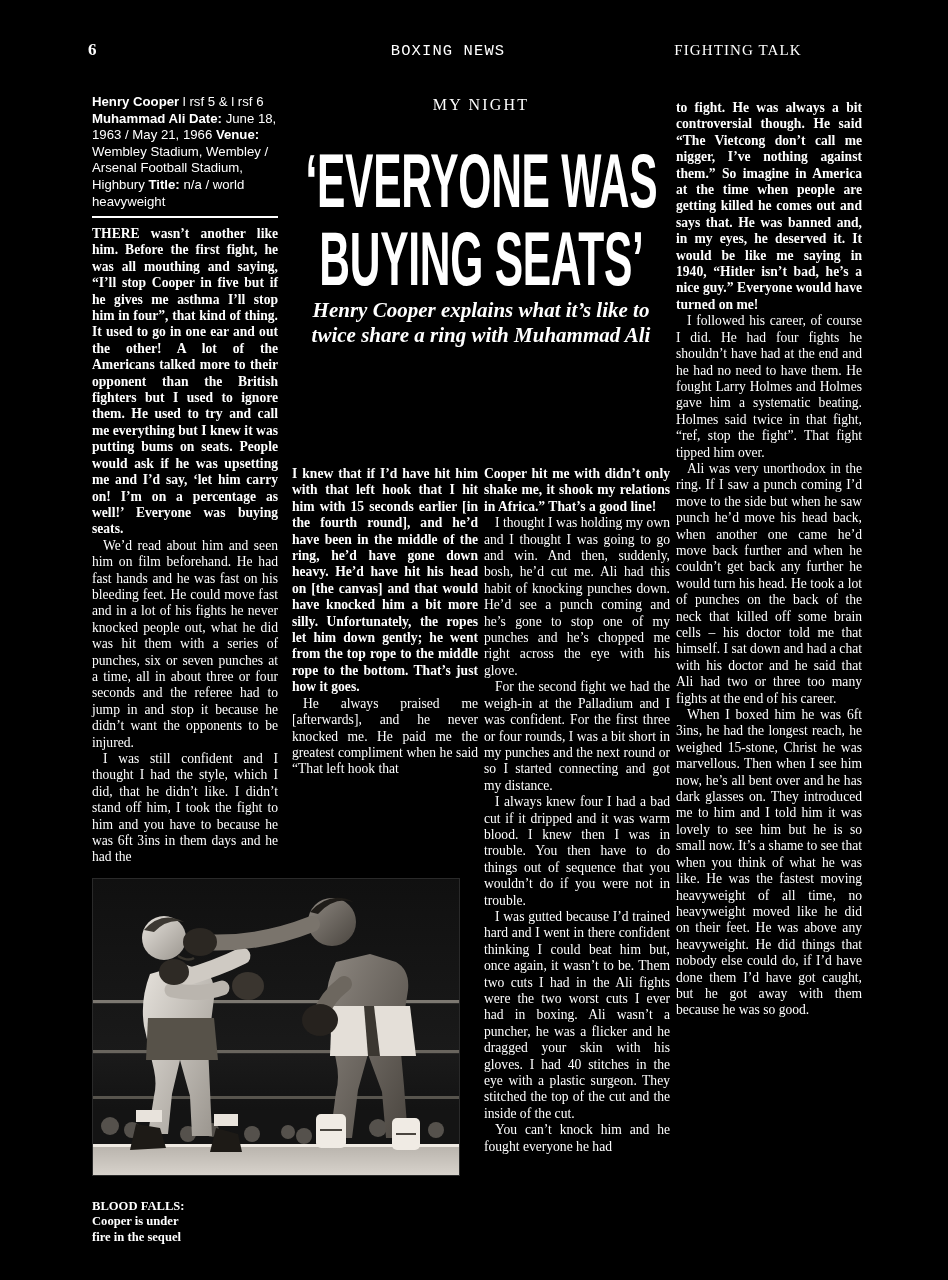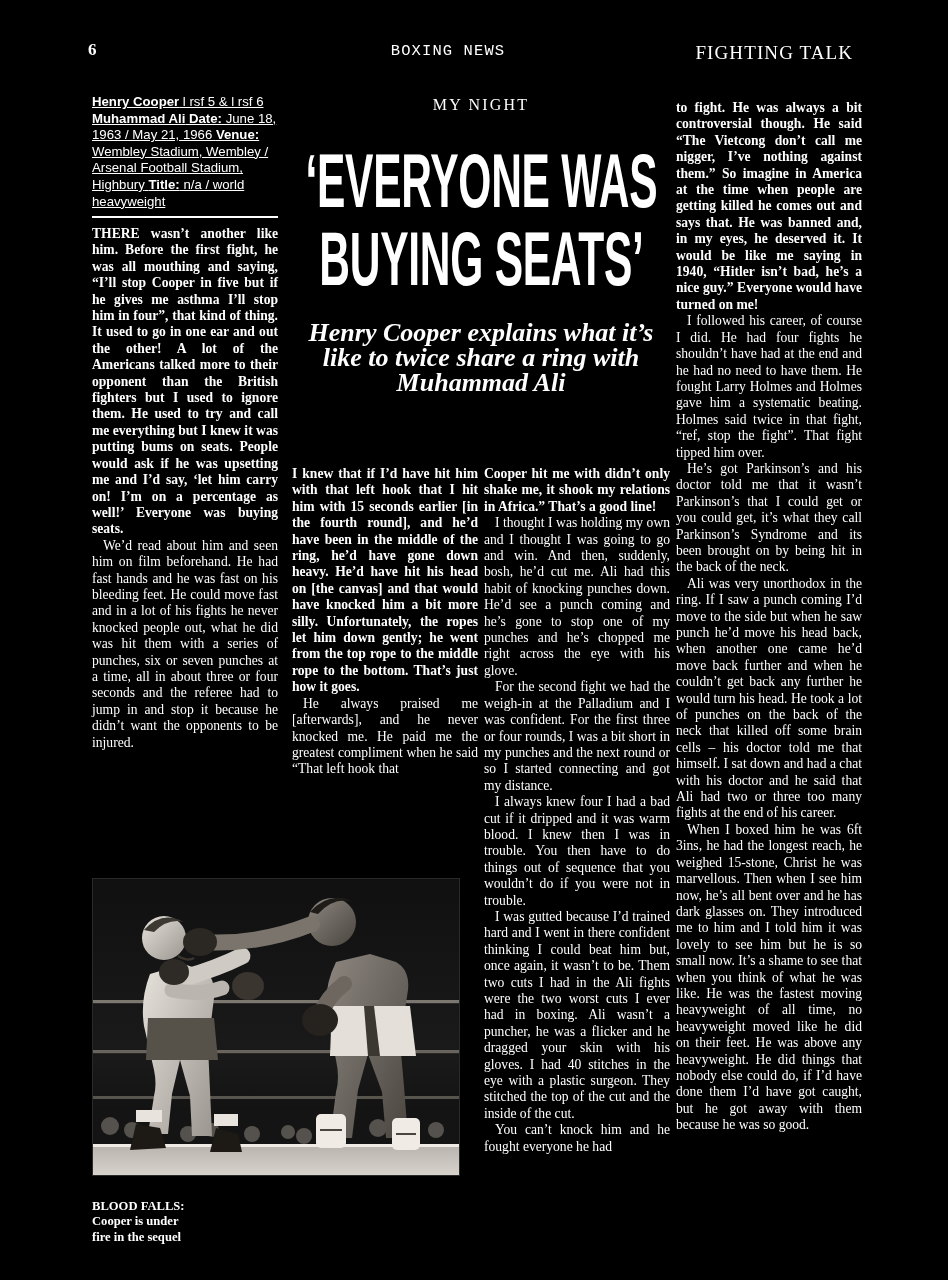--- a/index.html
+++ b/index.html
@@ -20,38 +20,38 @@
   .runhead .folio {
     position: absolute; left: 0; top: 0;
     font-size: 17px; font-weight: 700; letter-spacing: .3px;
   }
   .runhead .pub {
     position: absolute; left: 260px; top: 2px; width: 200px;
     text-align: center; font-size: 15.5px; letter-spacing: 1.1px; font-family: Liberation Mono, monospace;
   }
   .runhead .sect {
     position: absolute; left: 535px; top: 2px; width: 230px;
-    text-align: right; font-size: 19px; letter-spacing: 1.1px;
+    text-align: center; font-size: 15px; letter-spacing: 1.1px;
   }
 
   
   .col {
     position: absolute;
     font-size: 13.6px; line-height: 16.4px;
     text-align: justify; text-justify: inter-word;
     hyphens: auto; -webkit-hyphens: auto;
   }
   .col p { text-indent: 11px; }
   .col p:first-child { text-indent: 0; font-weight: bold; }
 
   
   .factbox {
     position: absolute; left: 92px; top: 94px; width: 186px;
     font-family: "Liberation Sans", sans-serif;
-    font-size: 13.2px; line-height: 16.6px; text-align: left; text-decoration: underline;
+    font-size: 13.2px; line-height: 16.6px; text-align: left;
   }
   .factbox b { font-weight: 700; }
   .factrule {
     position: absolute; left: 92px; top: 216px; width: 186px;
     height: 2px; background: #fff;
   }
 
   
   #col1 { left: 92px;  top: 226px; width: 186px; }
   #col2 { left: 292px; top: 466px; width: 186px; }
@@ -72,22 +72,21 @@
     font-size: 76px;
     line-height: 78px;
     letter-spacing: -0.5px;
     transform: scaleX(0.56);
     transform-origin: center top;
     white-space: nowrap;
     width: 178%;
     margin-left: -39%;
   }
   .deck {
-    margin-top: 22px;
-    font-size: 26px; line-height: 25px;
+    font-size: 21px; line-height: 25px;
     font-weight: 700; font-style: italic;
   }
 
   
   .photo {
     position: absolute; left: 92px; top: 878px;
     width: 368px; height: 298px;
     background: #0d0d0d; overflow: hidden;
   }
   .photo svg { display: block; width: 100%; height: 100%; }
@@ -120,37 +119,37 @@
   <div class="headblock">
     <div class="kicker">MY NIGHT</div>
     <div class="headline">‘EVERYONE WAS</div>
     <div class="headline">BUYING SEATS’</div>
     <div class="deck">Henry Cooper explains what it’s like to twice share a ring with Muhammad Ali</div>
   </div>
 
   <div class="col" id="col1">
       <p>THERE wasn’t another like him. Before the first fight, he was all mouthing and saying, “I’ll stop Cooper in five but if he gives me asthma I’ll stop him in four”, that kind of thing. It used to go in one ear and out the other! A lot of the Americans talked more to their opponent than the British fighters but I used to ignore them. He used to try and call me everything but I knew it was putting bums on seats. People would ask if he was upsetting me and I’d say, ‘let him carry on! I’m on a percentage as well!’ Everyone was buying seats.</p>
       <p>We’d read about him and seen him on film beforehand. He had fast hands and he was fast on his bleeding feet. He could move fast and in a lot of his fights he never knocked people out, what he did was hit them with a series of punches, six or seven punches at a time, all in about three or four seconds and the referee had to jump in and stop it because he didn’t want the opponents to be injured.</p>
+      <p>I was still confident and I thought I had the style, which I did, that he didn’t like. I didn’t stand off him, I took the fight to him and you have to because he was 6ft 3ins in them days and he had the</p>
     </div>
   <div class="col" id="col2">
       <p>I knew that if I’d have hit him with that left hook that I hit him with 15 seconds earlier [in the fourth round], and he’d have been in the middle of the ring, he’d have gone down heavy. He’d have hit his head on [the canvas] and that would have knocked him a bit more silly. Unfortunately, the ropes let him down gently; he went from the top rope to the middle rope to the bottom. That’s just how it goes.</p>
       <p>He always praised me [afterwards], and he never knocked me. He paid me the greatest compliment when he said “That left hook that</p>
     </div>
   <div class="col" id="col3">
       <p>Cooper hit me with didn’t only shake me, it shook my relations in Africa.” That’s a good line!</p>
       <p>I thought I was holding my own and I thought I was going to go and win. And then, suddenly, bosh, he’d cut me. Ali had this habit of knocking punches down. He’d see a punch coming and he’s gone to stop one of my punches and he’s chopped me right across the eye with his glove.</p>
       <p>For the second fight we had the weigh-in at the Palladium and I was confident. For the first three or four rounds, I was a bit short in my punches and the next round or so I started connecting and got my distance.</p>
       <p>I always knew four I had a bad cut if it dripped and it was warm blood. I knew then I was in trouble. You then have to do things out of sequence that you wouldn’t do if you were not in trouble.</p>
       <p>I was gutted because I’d trained hard and I went in there confident thinking I could beat him but, once again, it wasn’t to be. Them two cuts I had in the Ali fights were the two worst cuts I ever had in boxing. Ali wasn’t a puncher, he was a flicker and he dragged your skin with his gloves. I had 40 stitches in the eye with a plastic surgeon. They stitched the top of the cut and the inside of the cut.</p>
       <p>You can’t knock him and he fought everyone he had</p>
     </div>
   <div class="col" id="col4">
       <p>to fight. He was always a bit controversial though. He said “The Vietcong don’t call me nigger, I’ve nothing against them.” So imagine in America at the time when people are getting killed he comes out and says that. He was banned and, in my eyes, he deserved it. It would be like me saying in 1940, “Hitler isn’t bad, he’s a nice guy.” Everyone would have turned on me!</p>
       <p>I followed his career, of course I did. He had four fights he shouldn’t have had at the end and he had no need to have them. He fought Larry Holmes and Holmes gave him a systematic beating. Holmes said twice in that fight, “ref, stop the fight”. That fight tipped him over.</p>
-      <p>He’s got Parkinson’s and his doctor told me that it wasn’t Parkinson’s that I could get or you could get, it’s what they call Parkinson’s Syndrome and its been brought on by being hit in the back of the neck.</p>
       <p>Ali was very unorthodox in the ring. If I saw a punch coming I’d move to the side but when he saw punch he’d move his head back, when another one came he’d move back further and when he couldn’t get back any further he would turn his head. He took a lot of punches on the back of the neck that killed off some brain cells – his doctor told me that himself. I sat down and had a chat with his doctor and he said that Ali had two or three too many fights at the end of his career.</p>
       <p>When I boxed him he was 6ft 3ins, he had the longest reach, he weighed 15-stone, Christ he was marvellous. Then when I see him now, he’s all bent over and he has dark glasses on. They introduced me to him and I told him it was lovely to see him but he is so small now. It’s a shame to see that when you think of what he was like. He was the fastest moving heavyweight of all time, no heavyweight moved like he did on their feet. He was above any heavyweight. He did things that nobody else could do, if I’d have done them I’d have got caught, but he got away with them because he was so good.</p>
     </div>
 
   <div class="photo">
     <svg viewBox="0 0 368 298" preserveAspectRatio="none">
       <defs>
         <linearGradient id="bg" x1="0" y1="0" x2="0" y2="1">
           <stop offset="0%" stop-color="#101010"></stop>
           <stop offset="60%" stop-color="#1a1a1a"></stop>

